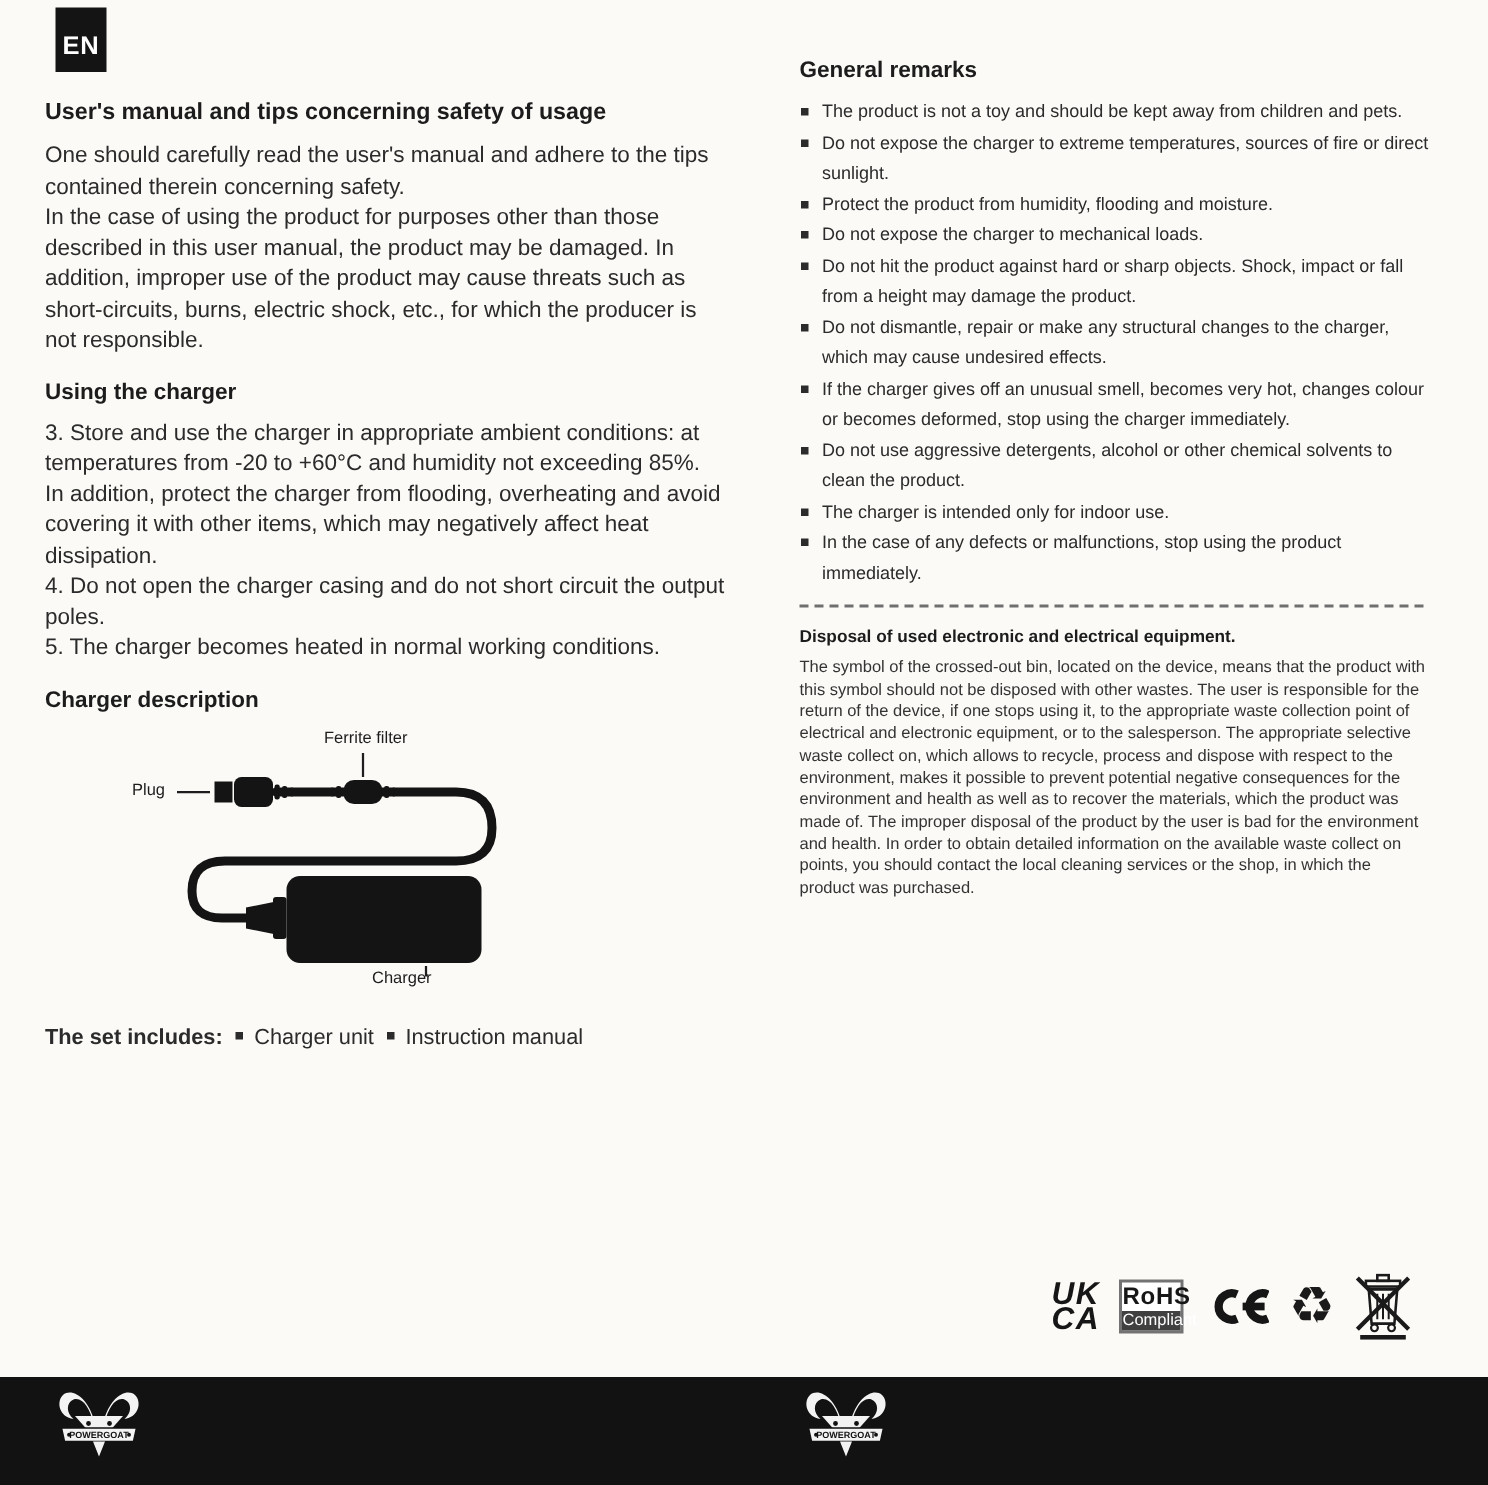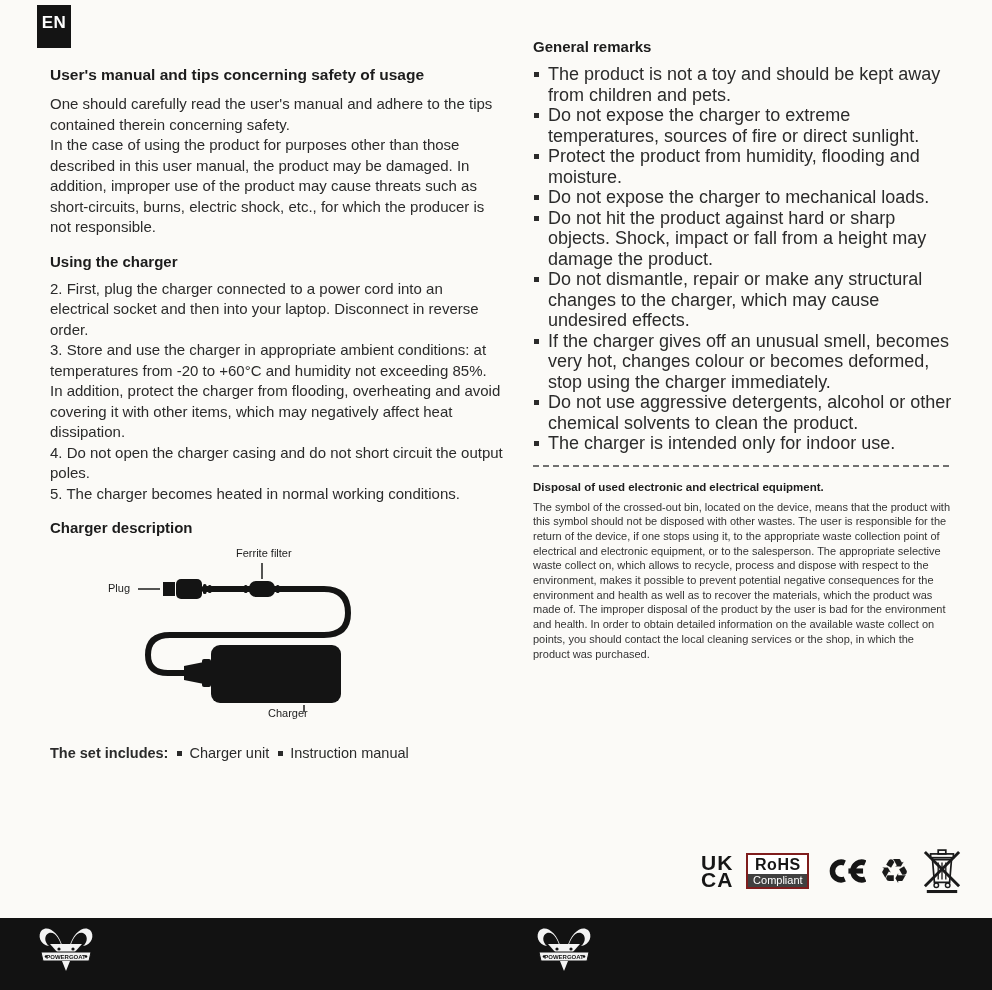--- a/index.html
+++ b/index.html
@@ -13,38 +13,38 @@
     width: 992px; height: 990px;
     background: #fbfaf7;
     color: #2b2b2b;
     overflow: hidden;
   }
   
   .en-badge {
     position: absolute; left: 37px; top: 5px;
     width: 34px; height: 43px;
     background: #141414; color: #ffffff;
-    display: flex; align-items: center; justify-content: center;
+    display: flex; align-items: flex-end; justify-content: center;
     font-weight: bold; font-size: 17px; padding-bottom: 7px;
     letter-spacing: 0.5px;
   }
   
-  .col-left  { position: absolute; left: 50px;  top: 66px; width: 453px; }
+  .col-left  { position: absolute; left: 30px;  top: 66px; width: 453px; }
   .col-right { position: absolute; left: 533px; top: 38px; width: 424px; }
 
   h2.sec { font-size: 15.5px; font-weight: bold; color: #1c1c1c; margin-bottom: 10px; }
   h3.sec { font-size: 15px;   font-weight: bold; color: #1c1c1c; margin: 15px 0 9px 0; }
 
   .body-text { font-size: 15px; line-height: 20.5px; color: #2b2b2b; }
   .body-text p { margin: 0; }
 
   ul.squares { list-style: none; }
   ul.squares li {
     position: relative; padding-left: 15px;
-    font-size: 18px; line-height: 20.5px;
+    font-size: 12px; line-height: 20.5px;
   }
   ul.squares li::before {
     content: "";
     position: absolute; left: 1px; top: 8px;
     width: 5px; height: 5px; background: #2b2b2b;
   }
 
   ol.steps { list-style: none; }
   ol.steps li { font-size: 15px; line-height: 20.5px; }
 
@@ -72,24 +72,24 @@
   }
   h4.disposal-h { font-size: 11.5px; font-weight: bold; color: #1c1c1c; margin-bottom: 7px; }
   .small-text { font-size: 11px; line-height: 14.7px; color: #333; width: 420px; }
 
   
   .marks {
     position: absolute; left: 701px; top: 843px;
     width: 262px; height: 56px;
     display: flex; align-items: center; gap: 13px;
   }
-  .ukca { font-weight: bold; font-size: 21px; line-height: 17.5px; color: #161616; letter-spacing: 1px; }
+  .ukca { font-weight: bold; font-size: 21px; line-height: 17.5px; color: #161616; letter-spacing: 1px; font-style: italic; }
   .ukca div { white-space: nowrap; }
   .rohs {
-    border: 2px solid #7f1d1d; width: 63px; text-align: center; background: #fff;
+    border: 2px solid #737373; width: 43px; text-align: center; background: #fff;
   }
   .rohs .t { font-weight: bold; font-size: 16px; line-height: 19px; color: #161616; letter-spacing: 0.5px; }
   .rohs .c { background: #404040; color: #fff; font-size: 11px; line-height: 13px; }
   .recycle-glyph { font-size: 34px; color: #1a1a1a; line-height: 34px; }
 
   
   .footer-bar {
     position: absolute; left: 0; top: 918px;
     width: 992px; height: 72px; background: #121212;
   }
@@ -108,21 +108,20 @@
 
   <div class="col-left">
     <h2 class="sec">User's manual and tips concerning safety of usage</h2>
     <div class="body-text">
       <p>One should carefully read the user's manual and adhere to the tips contained therein concerning safety.</p>
       <p>In the case of using the product for purposes other than those described in this user manual, the product may be damaged. In addition, improper use of the product may cause threats such as short-circuits, burns, electric shock, etc., for which the producer is not responsible.</p>
     </div>
 
     <h3 class="sec">Using the charger</h3>
     <ol class="steps">
-      <li>2. First, plug the charger connected to a power cord into an electrical socket and then into your laptop. Disconnect in reverse order.</li>
       <li>3. Store and use the charger in appropriate ambient conditions: at temperatures from -20 to +60°C and humidity not exceeding 85%. In addition, protect the charger from flooding, overheating and avoid covering it with other items, which may negatively affect heat dissipation.</li>
       <li>4. Do not open the charger casing and do not short circuit the output poles.</li>
       <li>5. The charger becomes heated in normal working conditions.</li>
     </ol>
 
     <h3 class="sec">Charger description</h3>
 
     <div class="diagram">
       <svg width="340" height="178" viewBox="0 0 340 178">
 
@@ -170,20 +169,21 @@
     <ul class="squares">
       <li>The product is not a toy and should be kept away from children and pets.</li>
       <li>Do not expose the charger to extreme temperatures, sources of fire or direct sunlight.</li>
       <li>Protect the product from humidity, flooding and moisture.</li>
       <li>Do not expose the charger to mechanical loads.</li>
       <li>Do not hit the product against hard or sharp objects. Shock, impact or fall from a height may damage the product.</li>
       <li>Do not dismantle, repair or make any structural changes to the charger, which may cause undesired effects.</li>
       <li>If the charger gives off an unusual smell, becomes very hot, changes colour or becomes deformed, stop using the charger immediately.</li>
       <li>Do not use aggressive detergents, alcohol or other chemical solvents to clean the product.</li>
       <li>The charger is intended only for indoor use.</li>
+      <li>In the case of any defects or malfunctions, stop using the product immediately.</li>
     </ul>
 
     <hr class="dashes">
 
     <h4 class="disposal-h">Disposal of used electronic and electrical equipment.</h4>
     <p class="small-text">The symbol of the crossed-out bin, located on the device, means that the product with this symbol should not be disposed with other wastes. The user is responsible for the return of the device, if one stops using it, to the appropriate waste collection point of electrical and electronic equipment, or to the salesperson. The appropriate selective waste collect on, which allows to recycle, process and dispose with respect to the environment, makes it possible to prevent potential negative consequences for the environment and health as well as to recover the materials, which the product was made of. The improper disposal of the product by the user is bad for the environment and health. In order to obtain detailed information on the available waste collect on points, you should contact the local cleaning services or the shop, in which the product was purchased.</p>
   </div>
 
   <div class="marks">
     <div class="ukca">

